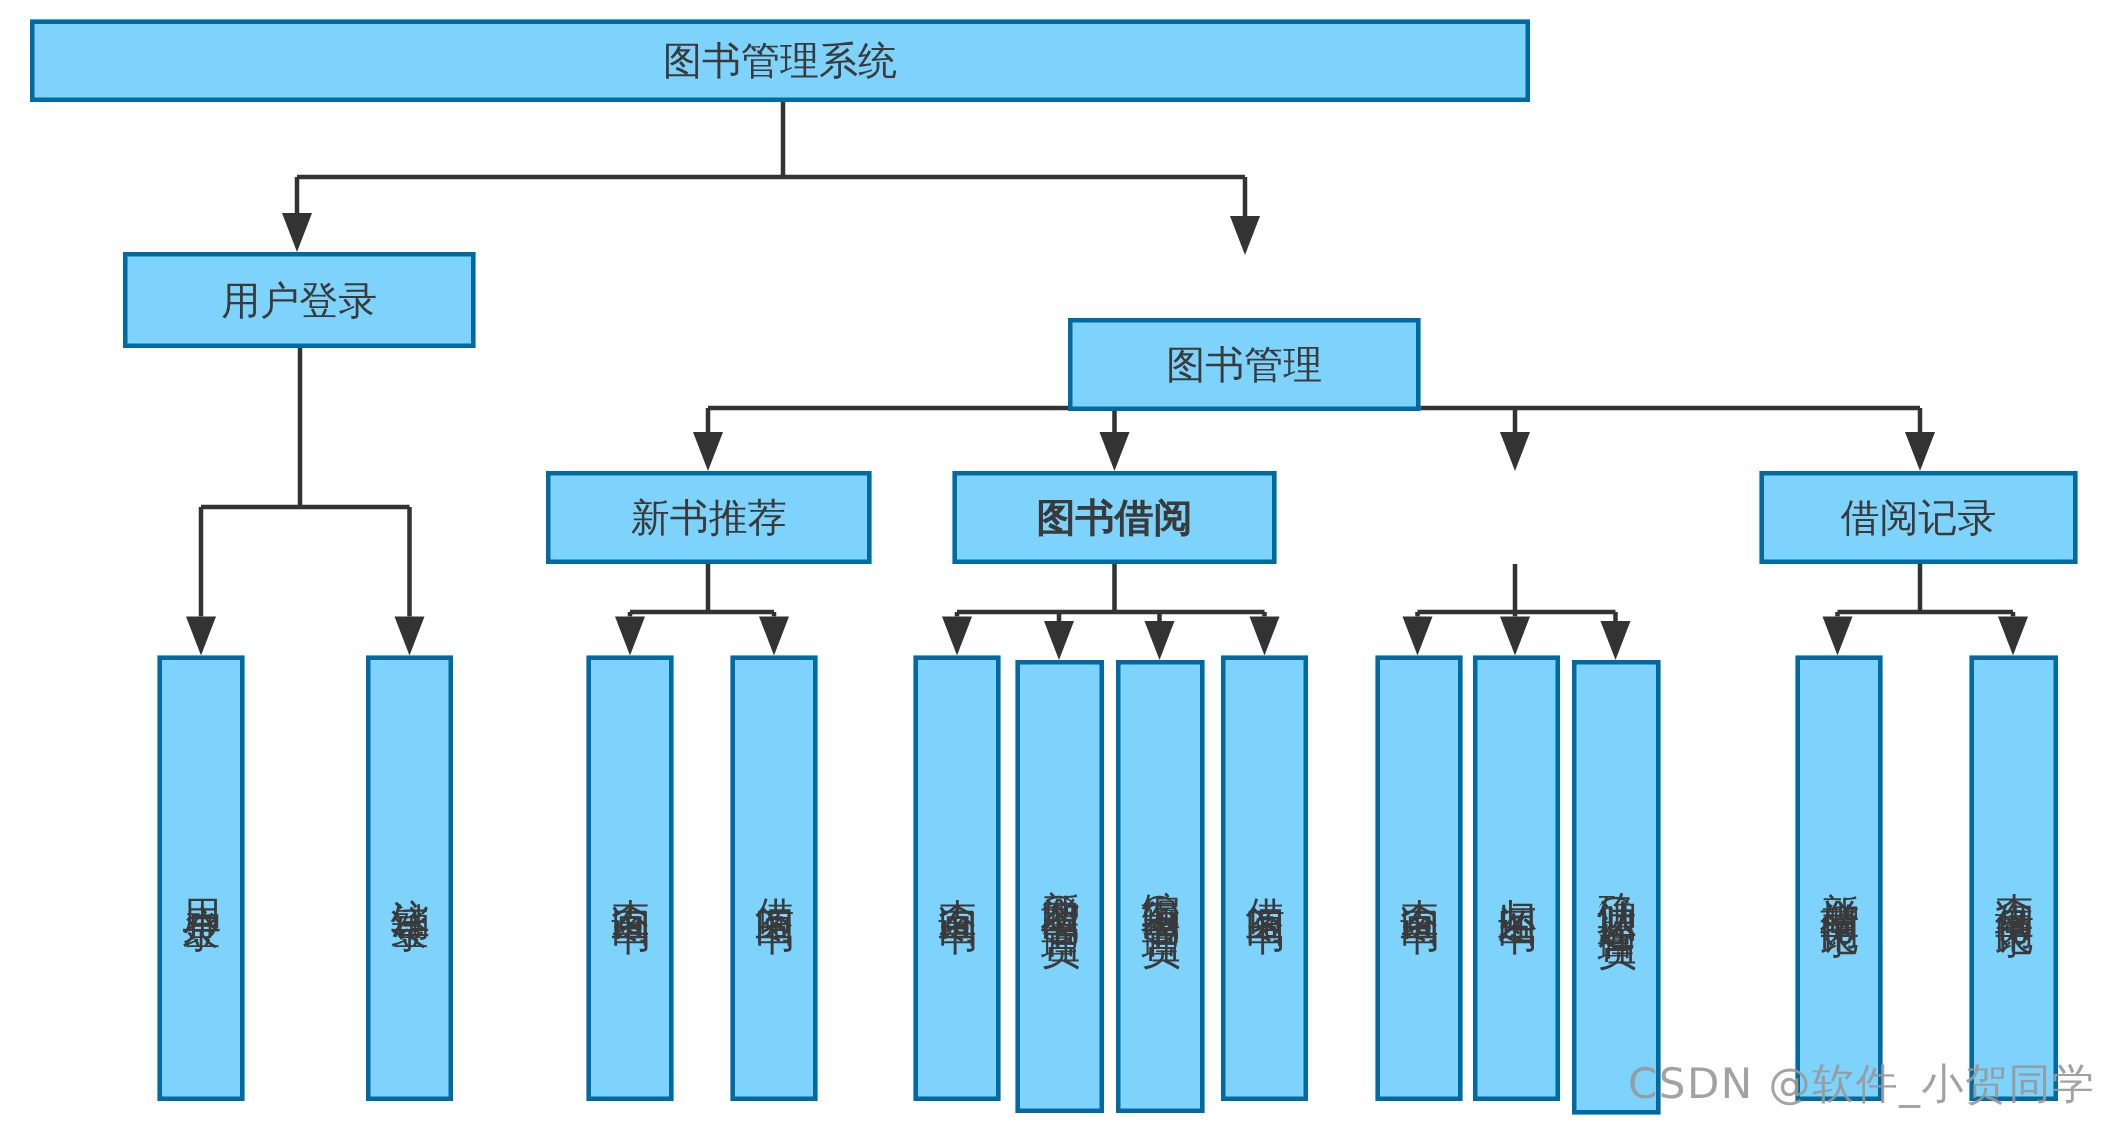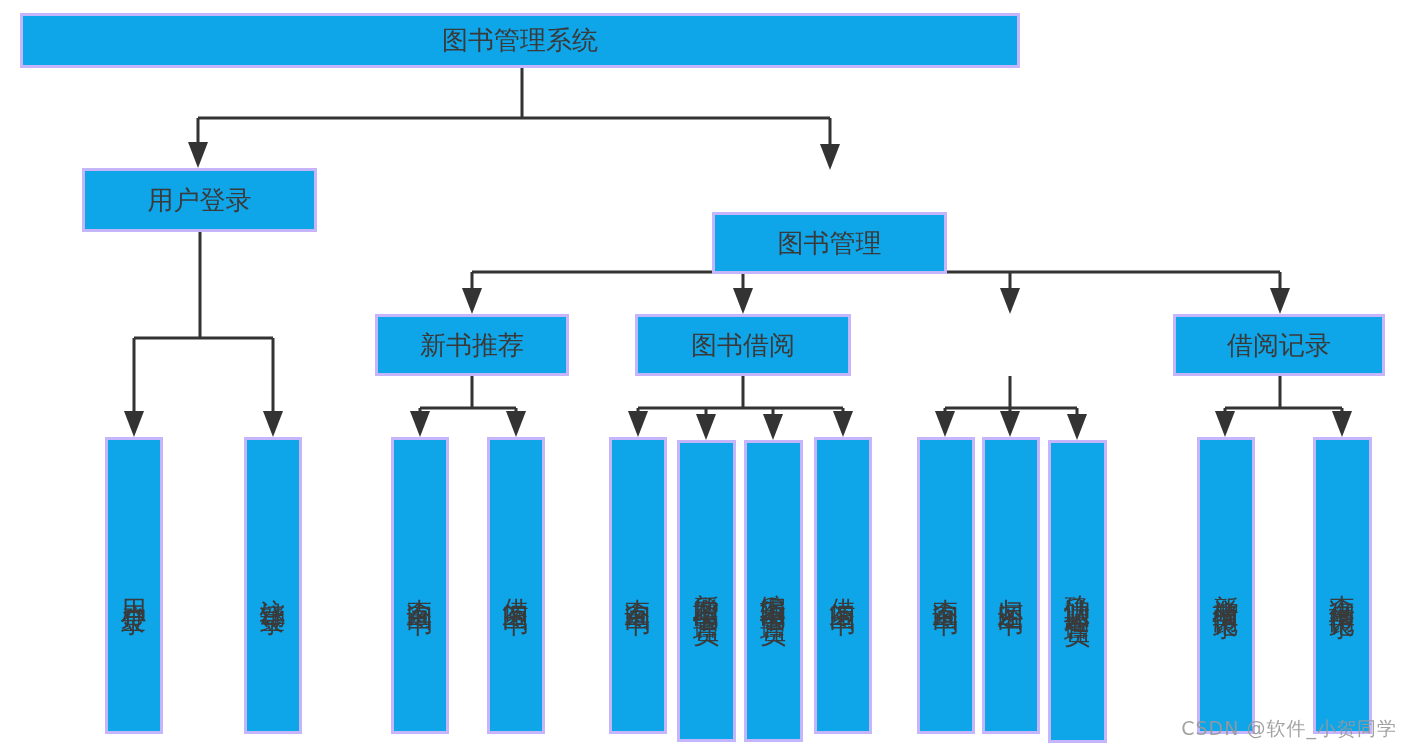--- a/index.html
+++ b/index.html
@@ -15,22 +15,22 @@
     position: absolute;
     left: 0; top: 0;
     width: 1405px; height: 747px;
     z-index: 1;
   }
   .wires path { stroke: #333333; stroke-width: 3; fill: none; }
   .wires path.arrow { fill: #333333; stroke: none; }
   .node {
     position: absolute;
     box-sizing: border-box;
-    border: 3px solid #c4b5fd;
-    background: #0ea5e9;
+    border: 3px solid #0369a1;
+    background: #7dd3fc;
     display: flex;
     align-items: center;
     justify-content: center;
     color: #3a3a3a;
     font-size: 26px;
     z-index: 2;
     white-space: nowrap;
   }
   .leaf {
     white-space: normal;
@@ -40,21 +40,21 @@
     text-orientation: mixed;
     letter-spacing: 4px;
     line-height: 1;
     font-size: 26px;
     color: #3a3a3a;
   }
   .watermark {
     position: absolute;
     right: 8px;
     bottom: 5px;
-    font-size: 19px;
+    font-size: 28px;
     color: #999999;
     opacity: 0.9;
     z-index: 3;
     letter-spacing: 1px;
   }
 </style>
 </head>
 <body>
 
 <div id="stage">
@@ -93,22 +93,22 @@
     <path d="M1280 376 V408 M1225 408 H1342 M1225 408 V411 M1342 408 V411"></path>
     <path class="arrow" d="M1215 411 L1235 411 L1225 437 Z"></path>
     <path class="arrow" d="M1332 411 L1352 411 L1342 437 Z"></path>
   </svg>
 
   <div class="node" style="left:20px; top:13px; width:1000px; height:55px;">图书管理系统</div>
 
   <div class="node" style="left:82px; top:168px; width:235px; height:64px;">用户登录</div>
   <div class="node" style="left:712px; top:170px; width:235px; height:62px;margin-top:42px;">图书管理</div>
 
-  <div class="node" style="left:364px; top:314px; width:194px; height:62px;margin-left:11px;">新书推荐</div>
-  <div class="node" style="left:635px; top:314px; width:216px; height:62px;">图书借阅</div>
+  <div class="node" style="left:364px; top:314px; width:217px; height:62px;">新书推荐</div>
+  <div class="node" style="left:635px; top:314px; width:216px; height:62px;font-weight:bold;">图书借阅</div>
   <div class="node" style="left:1173px; top:314px; width:212px; height:62px;">借阅记录</div>
 
   <div class="node leaf" style="left:105px; top:437px; width:58px; height:297px;">
     <span class="v">用户登录</span>
   </div>
   <div class="node leaf" style="left:244px; top:437px; width:58px; height:297px;">
     <span class="v">注销登录</span>
   </div>
 
   <div class="node leaf" style="left:391px; top:437px; width:58px; height:297px;">

